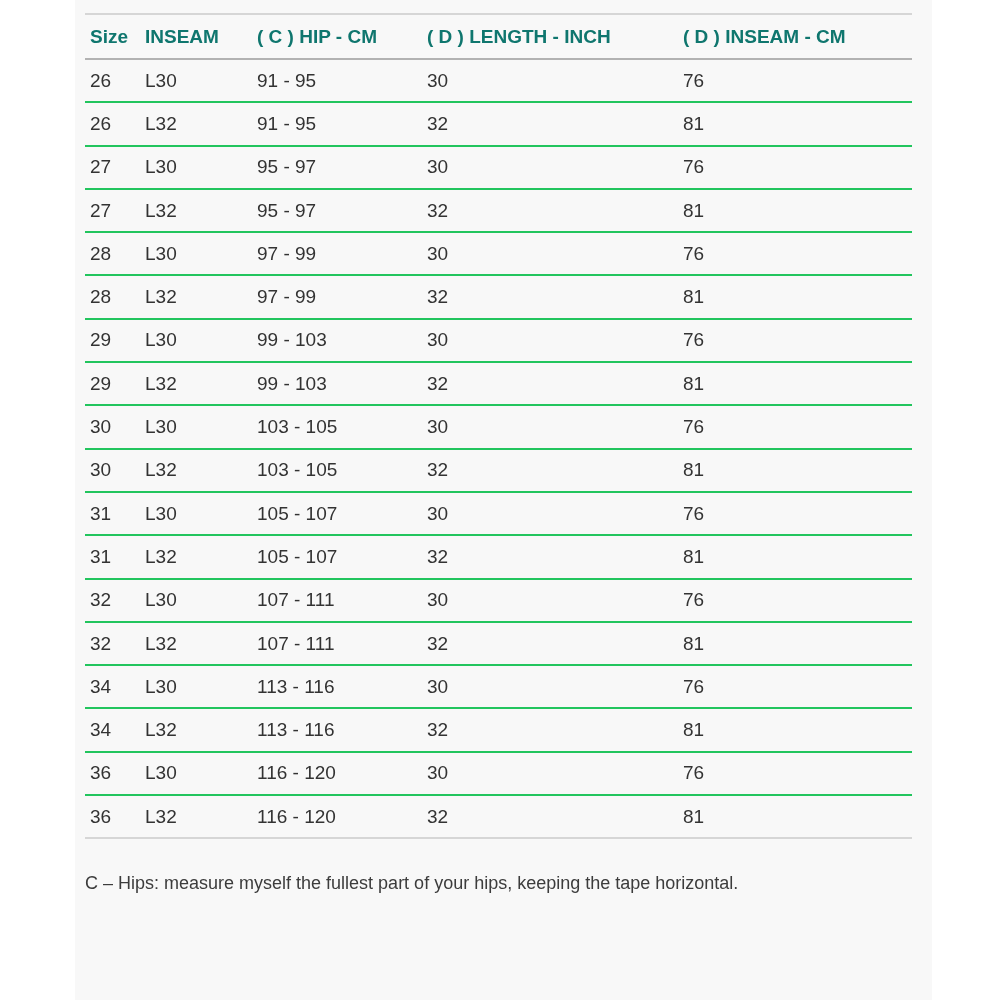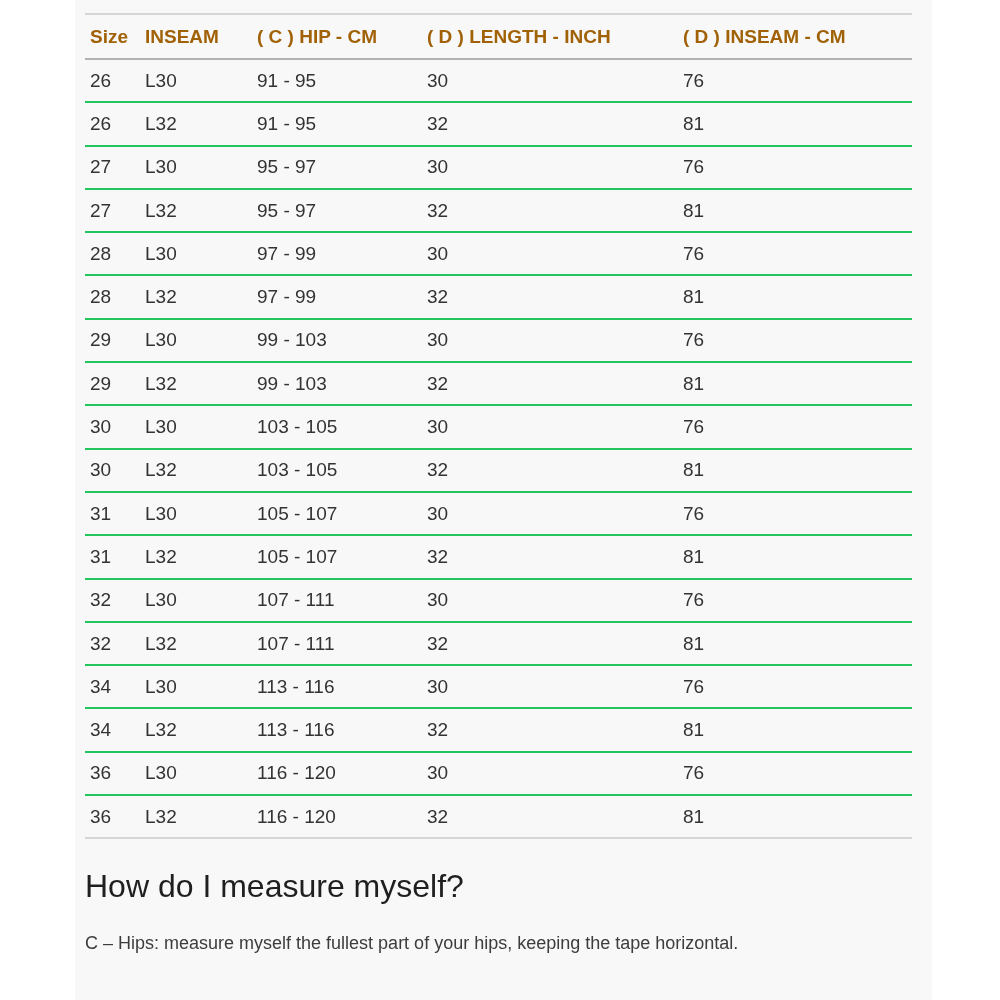--- a/index.html
+++ b/index.html
@@ -34,21 +34,21 @@
     border-bottom: 2px solid #d6d6d6;
   }
   table.size-chart thead tr {
     height: 45px;
     border-bottom: 2px solid #b2b2b2;
   }
   table.size-chart th {
     text-align: left;
     font-size: 19px;
     font-weight: bold;
-    color: #a16207;
+    color: #0f766e;
     padding: 0;
     vertical-align: middle;
     white-space: nowrap;
   }
   table.size-chart tbody tr {
     height: 43.3px;
     border-bottom: 2px solid #22c55e;
   }
   table.size-chart tbody tr:last-child {
     border-bottom: none;
@@ -231,18 +231,17 @@
             <td>36</td>
             <td>L32</td>
             <td>116 - 120</td>
             <td>32</td>
             <td>81</td>
           </tr>
         </tbody>
     </table>
 
     <div class="footer">
-      <h2>How do I measure myself?</h2>
       <p class="first">C – Hips: measure myself the fullest part of your hips, keeping the tape horizontal.</p>
     </div>
 
   </div>
 </div>
 
 </body></html>

